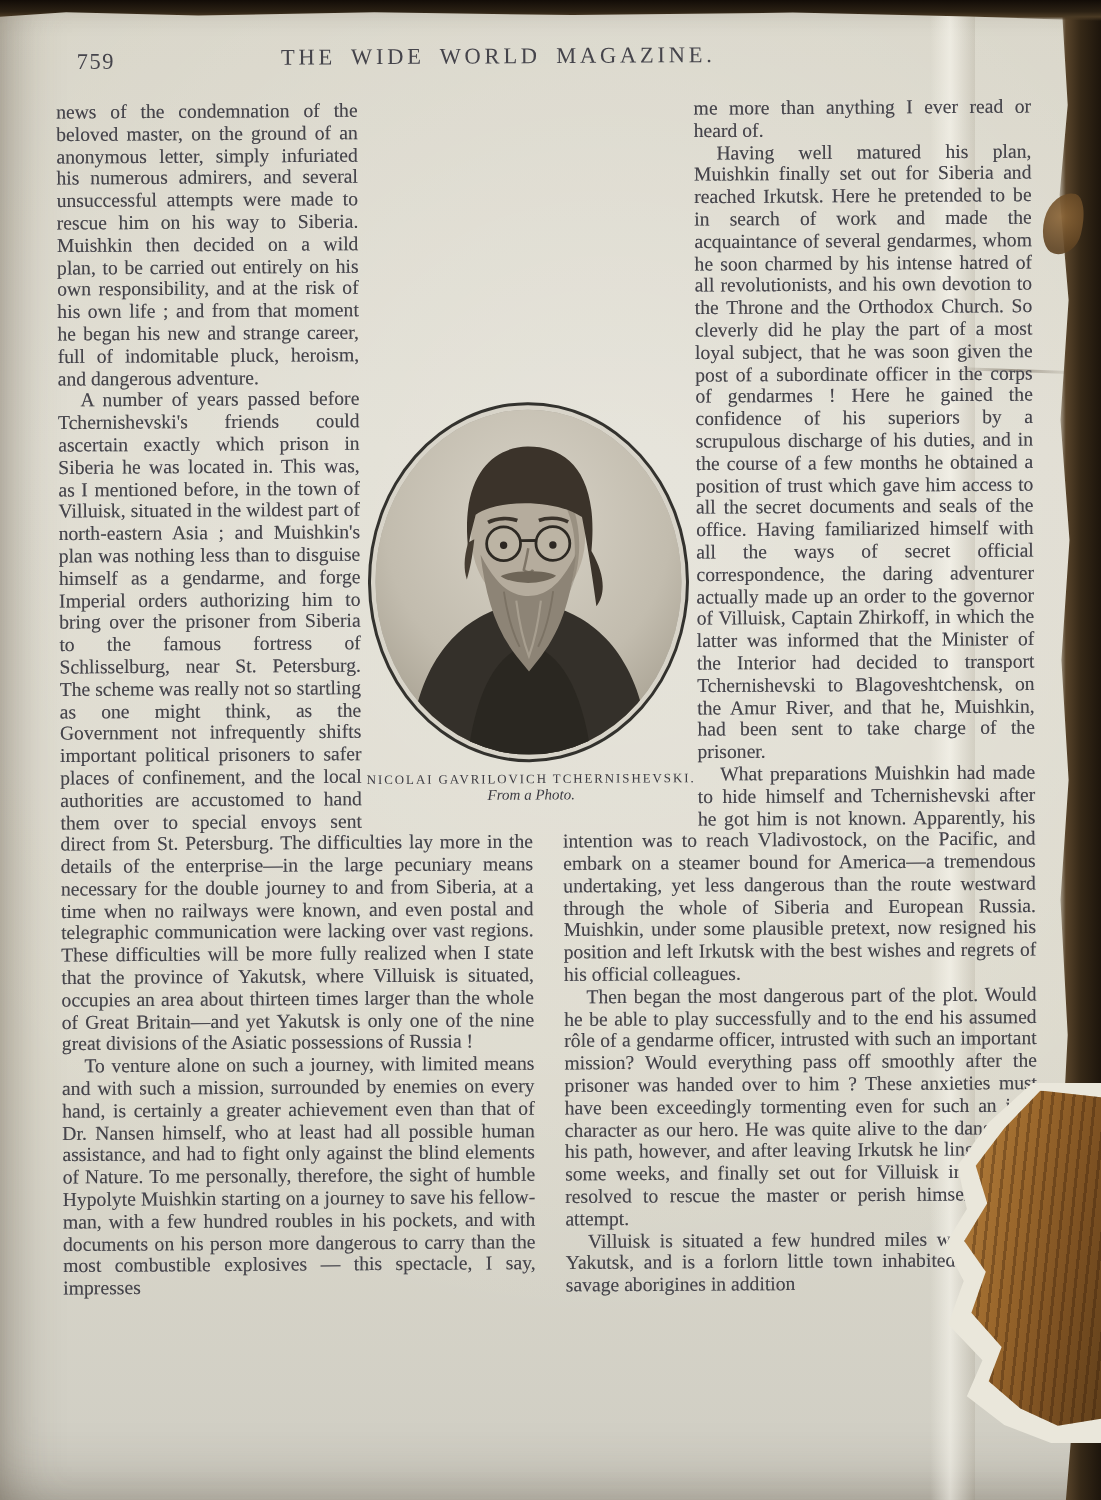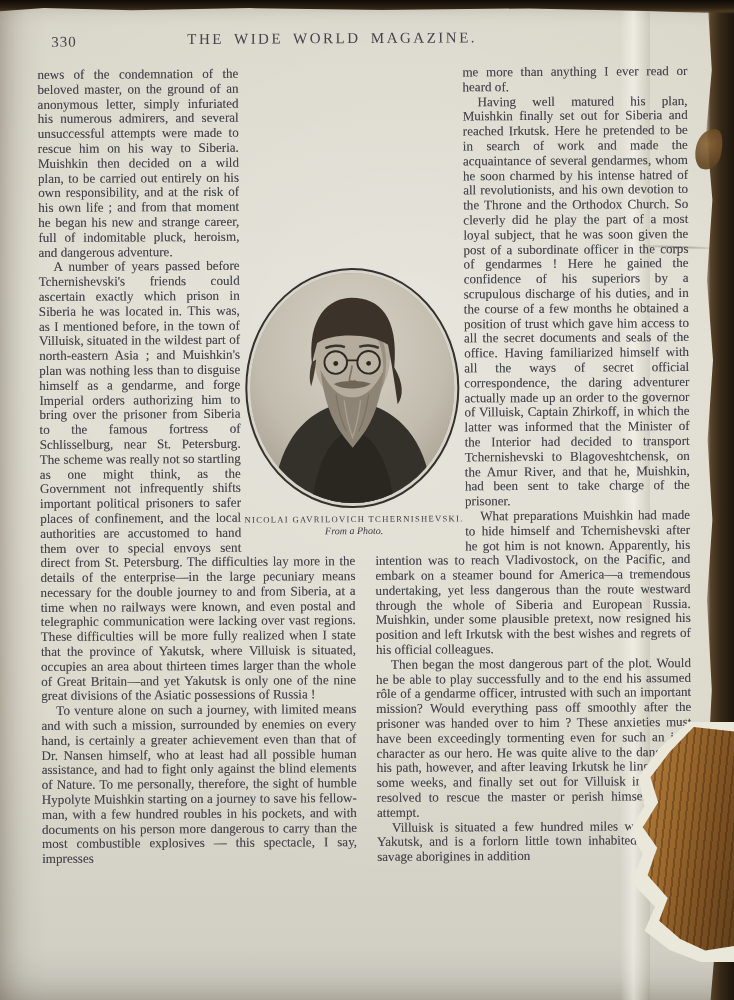--- a/index.html
+++ b/index.html
@@ -61,21 +61,21 @@
 </head>
 <body>
 
 <div class="scene">
   <div class="paper"></div>
   <div class="fold"></div>
   <div class="crease"></div>
 
   <div class="content">
     <div class="masthead">
-      <span class="page-number">330</span>
+      <span class="page-number">759</span>
       <span class="magazine-title">THE WIDE WORLD MAGAZINE.</span>
     </div>
 
     <div class="columns">
       <div class="col">
         <div class="wrap-spacer-r"></div>
         <div>
             <p class="para">news of the condemnation of the beloved master, on the ground of an anonymous letter, simply infuriated his numerous admirers, and several unsuccessful attempts were made to rescue him on his way to Siberia.  Muishkin then decided on a wild plan, to be carried out entirely on his own responsibility, and at the risk of his own life ; and from that moment he began his new and strange career, full of indomitable pluck, heroism, and dangerous adventure.</p>
             <p class="para indent">A number of years passed before Tchernishevski's friends could ascertain exactly which prison in Siberia he was located in.  This was, as I mentioned before, in the town of Villuisk, situated in the wildest part of north-eastern Asia ; and Muishkin's plan was nothing less than to disguise himself as a gendarme, and forge Imperial orders authorizing him to bring over the prisoner from Siberia to the famous fortress of Schlisselburg, near St. Petersburg.  The scheme was really not so startling as one might think, as the Government not infrequently shifts important political prisoners to safer places of confinement, and the local authorities are accustomed to hand them over to special envoys sent direct from St. Petersburg.  The difficulties lay more in the details of the enterprise—in the large pecuniary means necessary for the double journey to and from Siberia, at a time when no railways were known, and even postal and telegraphic communication were lacking over vast regions.  These difficulties will be more fully realized when I state that the province of Yakutsk, where Villuisk is situated, occupies an area about thirteen times larger than the whole of Great Britain—and yet Yakutsk is only one of the nine great divisions of the Asiatic possessions of Russia !</p>
             <p class="para indent">To venture alone on such a journey, with limited means and with such a mission, surrounded by enemies on every hand, is certainly a greater achievement even than that of Dr. Nansen himself, who at least had all possible human assistance, and had to fight only against the blind elements of Nature.  To me personally, therefore, the sight of humble Hypolyte Muishkin starting on a journey to save his fellow-man, with a few hundred roubles in his pockets, and with documents on his person more dangerous to carry than the most combustible explosives — this spectacle, I say, impresses</p>

